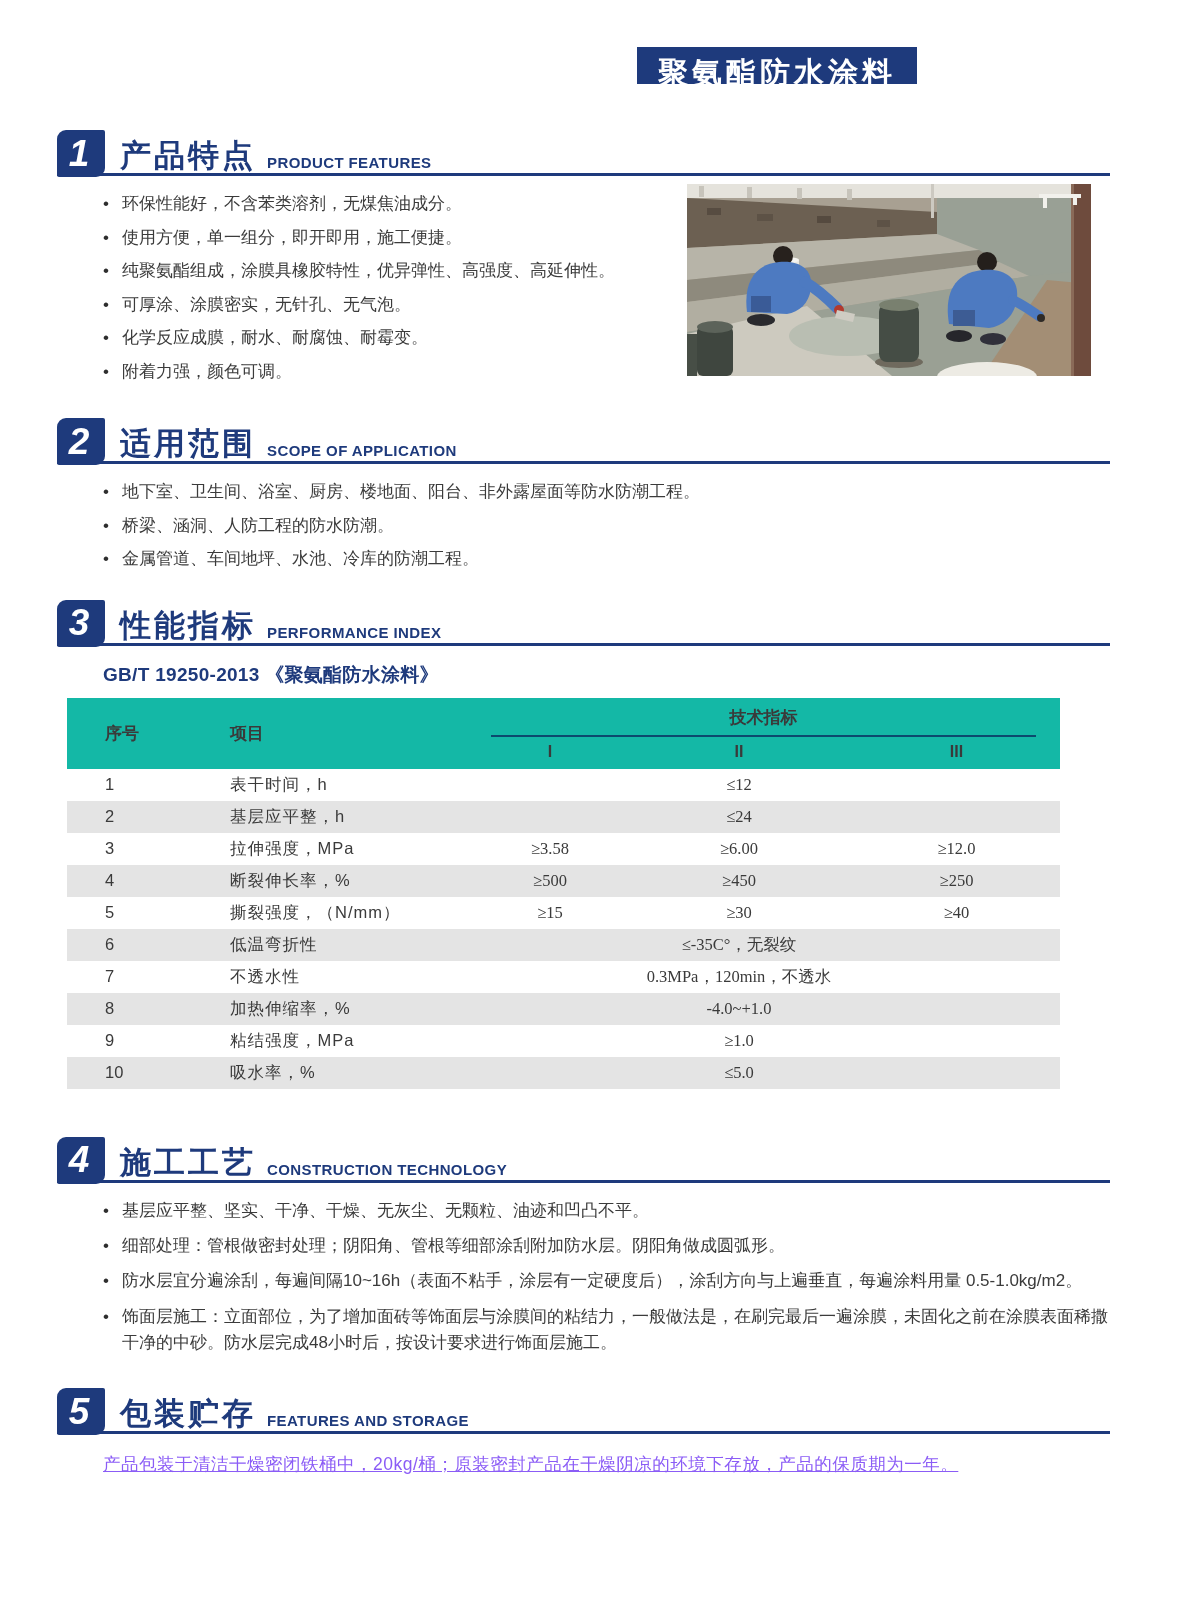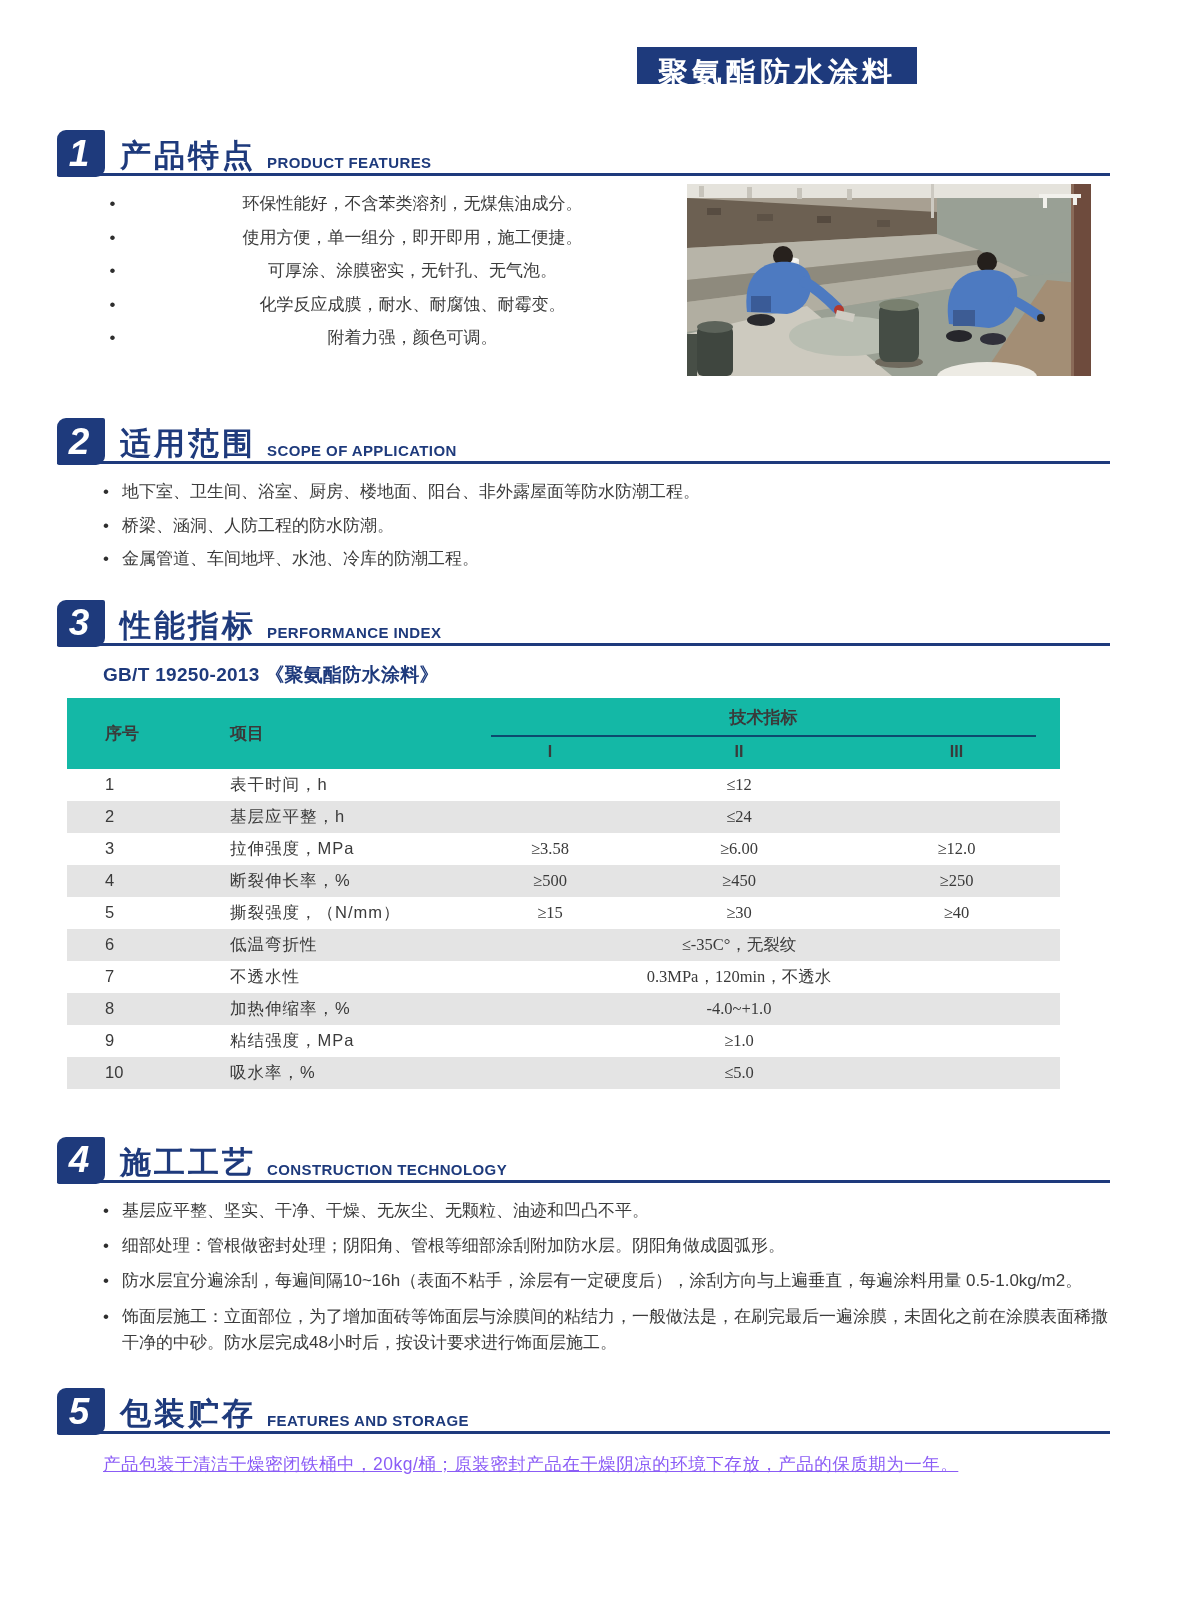--- a/index.html
+++ b/index.html
@@ -28,21 +28,21 @@
   
   .sec-body{padding:15px 0 0 46px;}
   .bullet{display:flex;font-size:17px;line-height:1.5;margin-bottom:8px;color:#3b3b3b;}
   .bullet .dot{flex:none;width:19px;color:#2e2e2e;}
   .bullet .dot::before{content:"•";}
   .bullet .txt{flex:1;}
 
   
   #sec1{margin-top:130px;}
   #sec1 .sec-body{position:relative;min-height:213px;}
-  #sec1 .bullets{width:600px;text-align:center;}
+  #sec1 .bullets{width:600px;}
   .photo{position:absolute;right:19px;top:8px;width:404px;height:192px;display:block;}
 
   #sec2{margin-top:14px;}
   #sec3{margin-top:28px;}
   #sec4{margin-top:48px;}
   #sec5{margin-top:32px;}
 
   
   .standard{margin:16px 0 10px 46px;color:#1e3a7c;font-weight:bold;font-size:19px;letter-spacing:0.3px;}
 
@@ -86,20 +86,24 @@
       </div>
       <div class="sec-body">
         <div class="bullets">
           <div class="bullet">
               <span class="dot"></span>
               <span class="txt">环保性能好，不含苯类溶剂，无煤焦油成分。</span>
             </div>
           <div class="bullet">
               <span class="dot"></span>
               <span class="txt">使用方便，单一组分，即开即用，施工便捷。</span>
+            </div>
+          <div class="bullet">
+              <span class="dot"></span>
+              <span class="txt">纯聚氨酯组成，涂膜具橡胶特性，优异弹性、高强度、高延伸性。</span>
             </div>
           <div class="bullet">
               <span class="dot"></span>
               <span class="txt">可厚涂、涂膜密实，无针孔、无气泡。</span>
             </div>
           <div class="bullet">
               <span class="dot"></span>
               <span class="txt">化学反应成膜，耐水、耐腐蚀、耐霉变。</span>
             </div>
           <div class="bullet">

